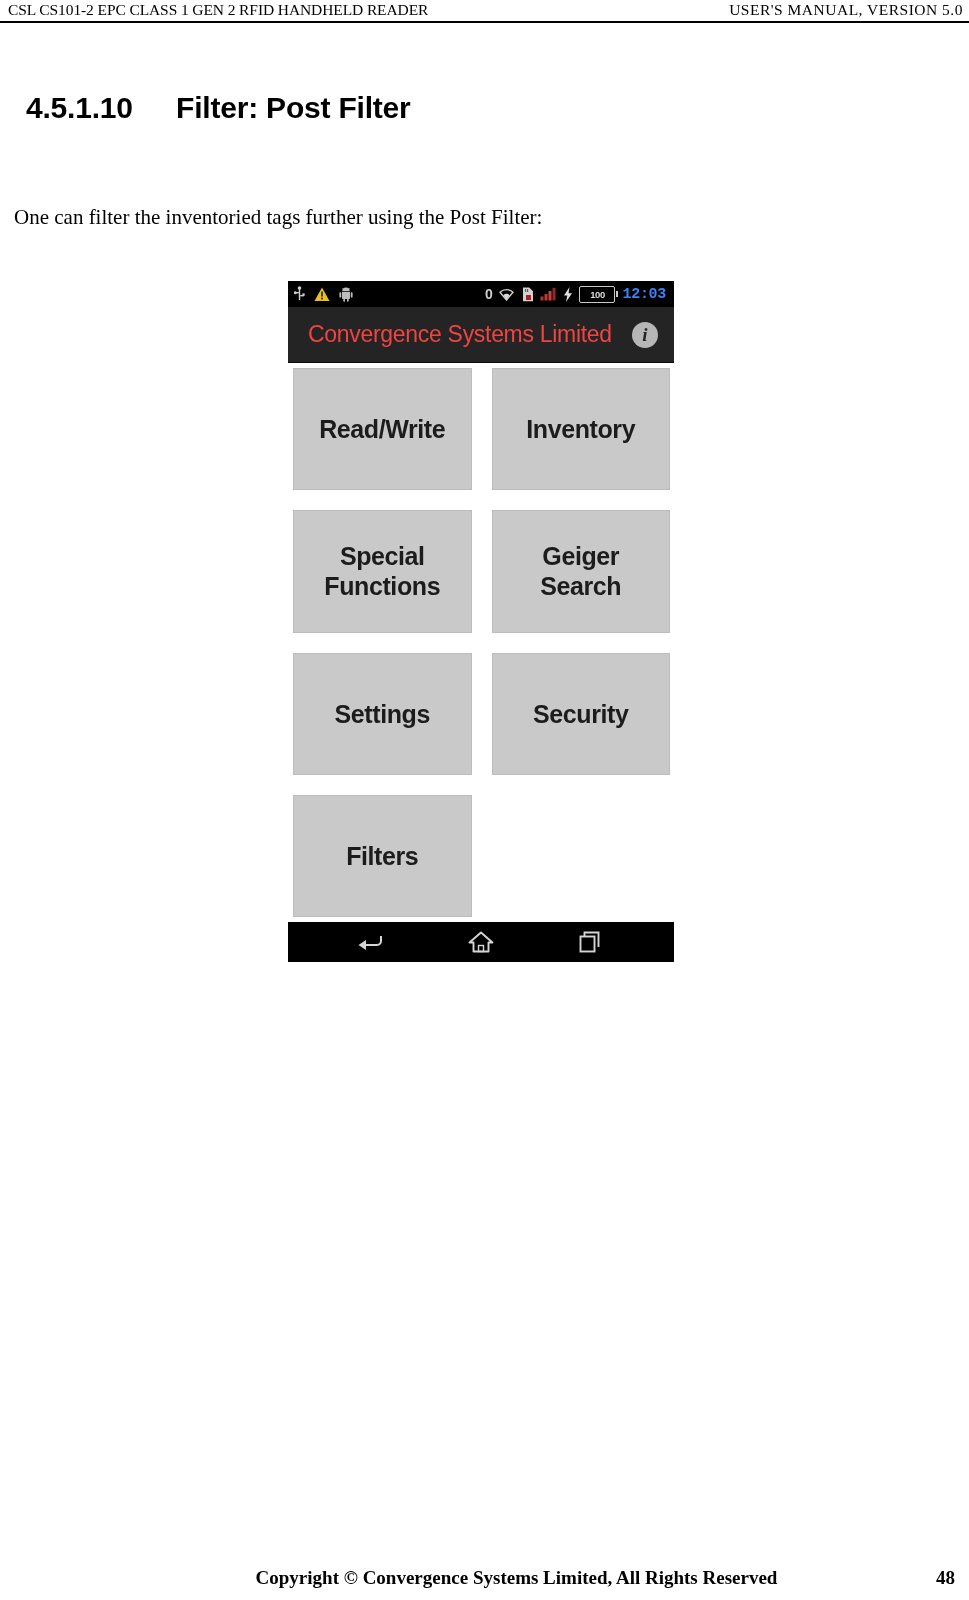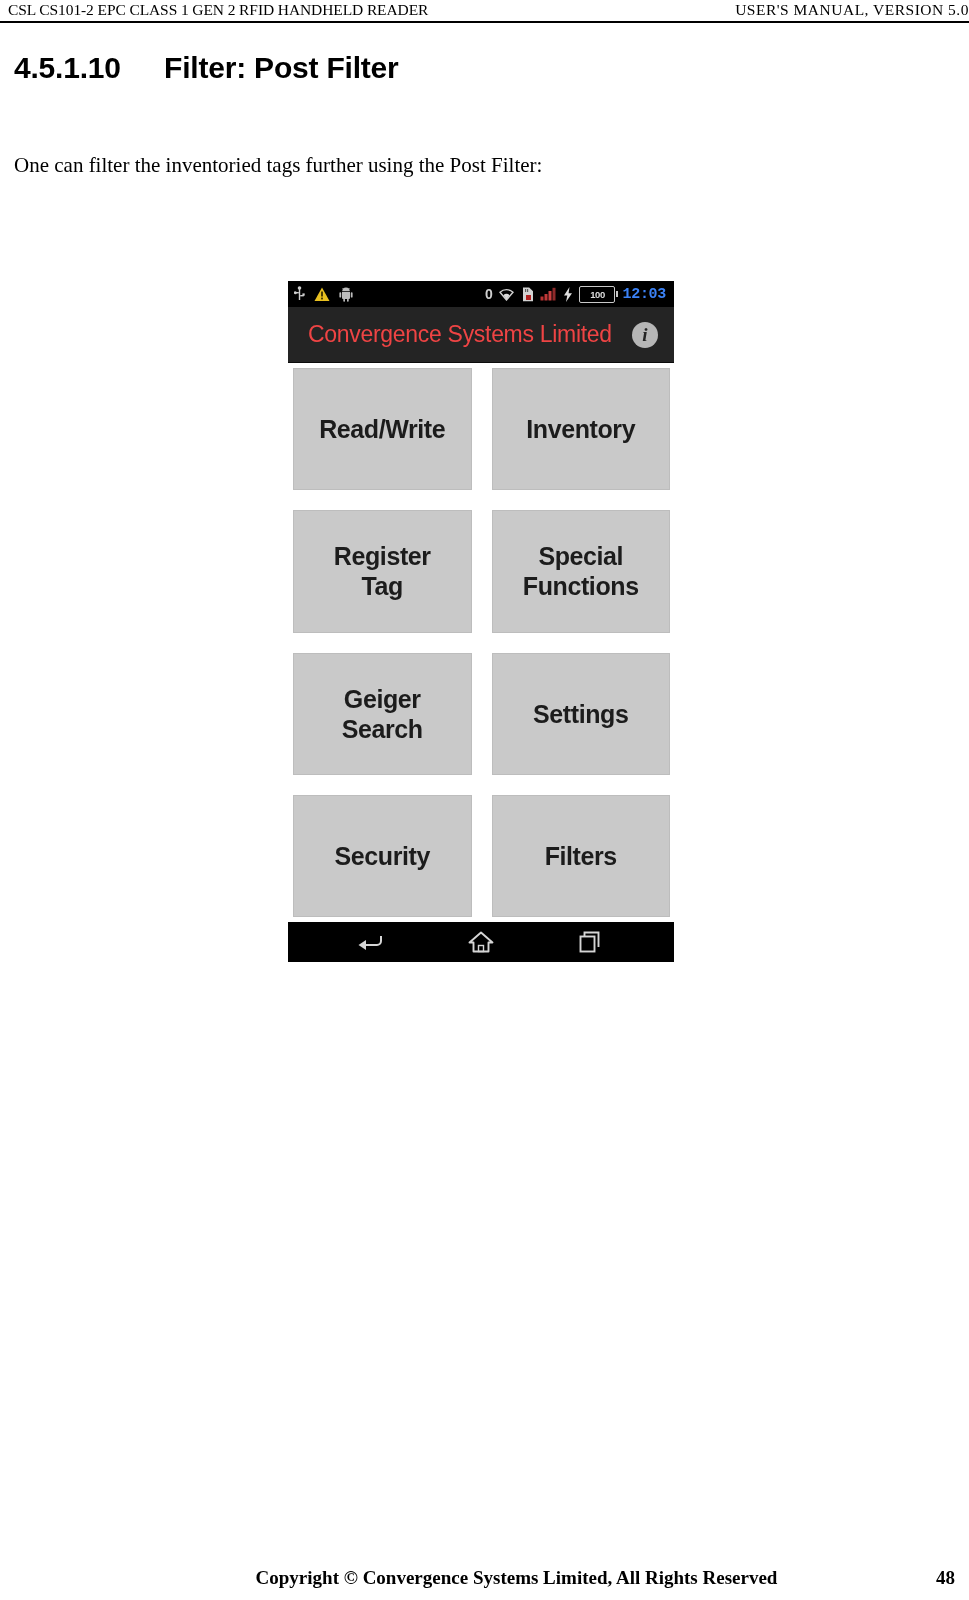--- a/index.html
+++ b/index.html
@@ -31,21 +31,21 @@
     font-size: 15.5px;
     letter-spacing: -0.1px;
     white-space: nowrap;
     gap: 34px;
   }
   .page-header .hdr-left {
     padding-left: 8px;
     line-height: 20px;
   }
   .page-header .hdr-right {
-    padding-right: 0;
+    padding-right: 6px;
     line-height: 20px;
     letter-spacing: 0.5px;
   }
   .header-rule {
     position: absolute;
     top: 21px;
     left: 0;
     width: 969px;
     height: 2px;
     background: #000000;
@@ -53,22 +53,22 @@
 
   
   .content {
     position: absolute;
     top: 24px;
     left: 0;
     width: 969px;
   }
 
   .section-heading {
-    margin: 0;
-    padding: 26px 0 0 14px;
+    margin: 12px;
+    padding: 54px 0 0 14px;
     font-family: "Liberation Sans", sans-serif;
     font-size: 30px;
     font-weight: bold;
     line-height: 36px;
     letter-spacing: -0.2px;
     color: #000000;
     white-space: nowrap;
   }
   .section-heading .sec-num {
     display: inline-block;
@@ -373,22 +373,20 @@
     </div>
 
     <div class="action-bar">
       <span class="action-title">Convergence Systems Limited</span>
       <span class="info-icon">i</span>
     </div>
 
     <div class="menu-grid">
       <div class="menu-btn">Read/Write</div>
       <div class="menu-btn">Inventory</div>
-      <div class="menu-btn">Register
-Tag</div>
       <div class="menu-btn">Special
 Functions</div>
       <div class="menu-btn">Geiger
 Search</div>
       <div class="menu-btn">Settings</div>
       <div class="menu-btn">Security</div>
       <div class="menu-btn">Filters</div>
     </div>
 
     <div class="nav-bar">

